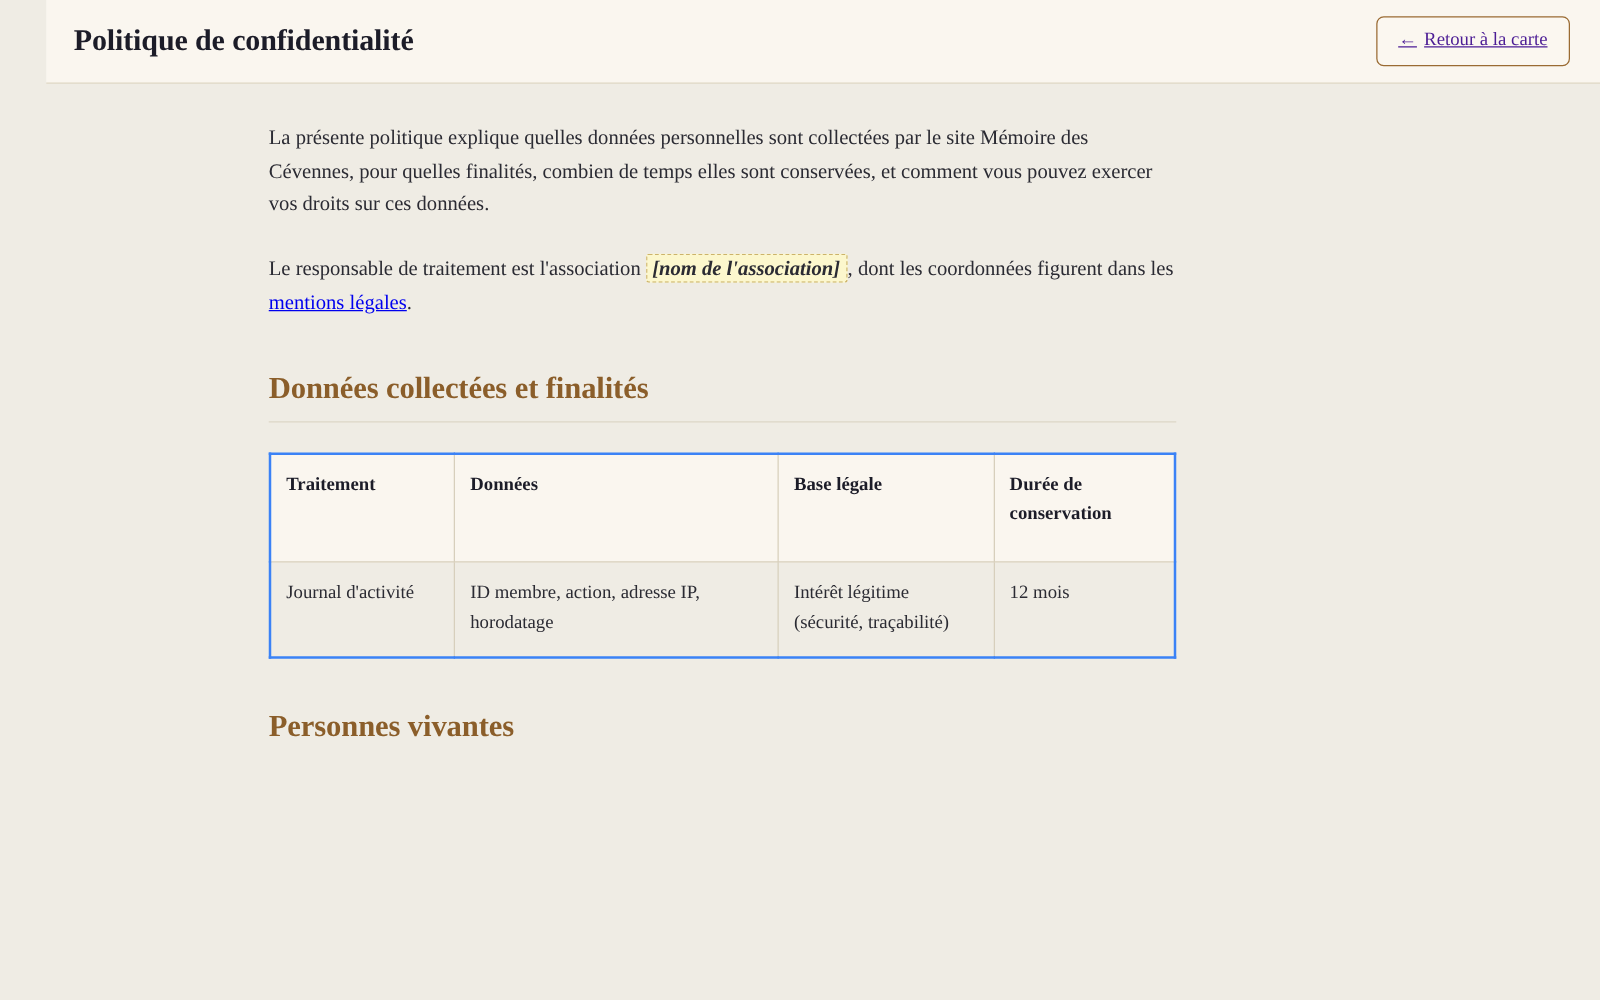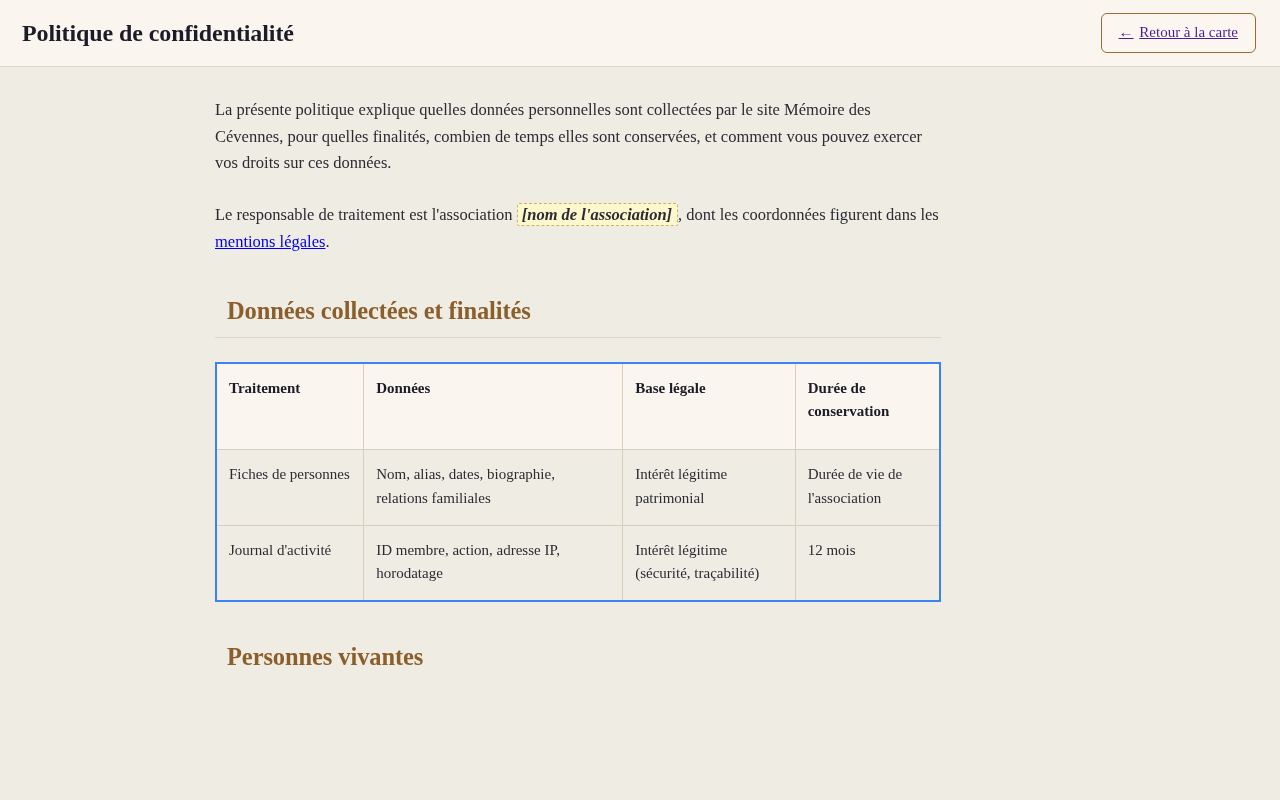--- a/index.html
+++ b/index.html
@@ -17,20 +17,21 @@
 
   
   .topbar {
     height: 67px;
     background: #faf6ef;
     border-bottom: 1px solid #ddd5c2;
     display: flex;
     align-items: center;
     justify-content: space-between;
     padding: 0 24px 0 22px;
+    margin-left: 37px;
   }
   .topbar-title {
     font-size: 24px;
     font-weight: bold;
     color: #1c1c28;
     letter-spacing: -0.1px;
     white-space: nowrap;
   }
   .back-button {
     display: inline-block;
@@ -80,21 +81,21 @@
     font-weight: bold;
     font-style: italic;
     padding: 1px 5px 1px 4px;
     color: #2b2b33;
   }
 
   h2.section-title {
     font-size: 24.5px;
     font-weight: bold;
     color: #8b5e2a;
-    margin: 40px 0 0 12px;
+    margin: 40px 0 0 0;
     line-height: 1.2;
     letter-spacing: -0.1px;
   }
   .rule {
     height: 1px;
     background: #ddd6c6;
     margin: 12px 0 0 0;
     border: 0;
   }
 
@@ -156,26 +157,20 @@
       <thead>
         <tr>
           <th>Traitement</th>
           <th>Données</th>
           <th>Base légale</th>
           <th>Durée de conservation</th>
         </tr>
       </thead>
       <tbody>
         <tr>
-          <td>Fiches de personnes</td>
-          <td>Nom, alias, dates, biographie, relations familiales</td>
-          <td>Intérêt légitime patrimonial</td>
-          <td>Durée de vie de l'association</td>
-        </tr>
-        <tr>
           <td>Journal d'activité</td>
           <td>ID membre, action, adresse IP, horodatage</td>
           <td>Intérêt légitime (sécurité, traçabilité)</td>
           <td>12 mois</td>
         </tr>
       </tbody>
     </table>
 
     <h2 class="section-title">Personnes vivantes</h2>
 

